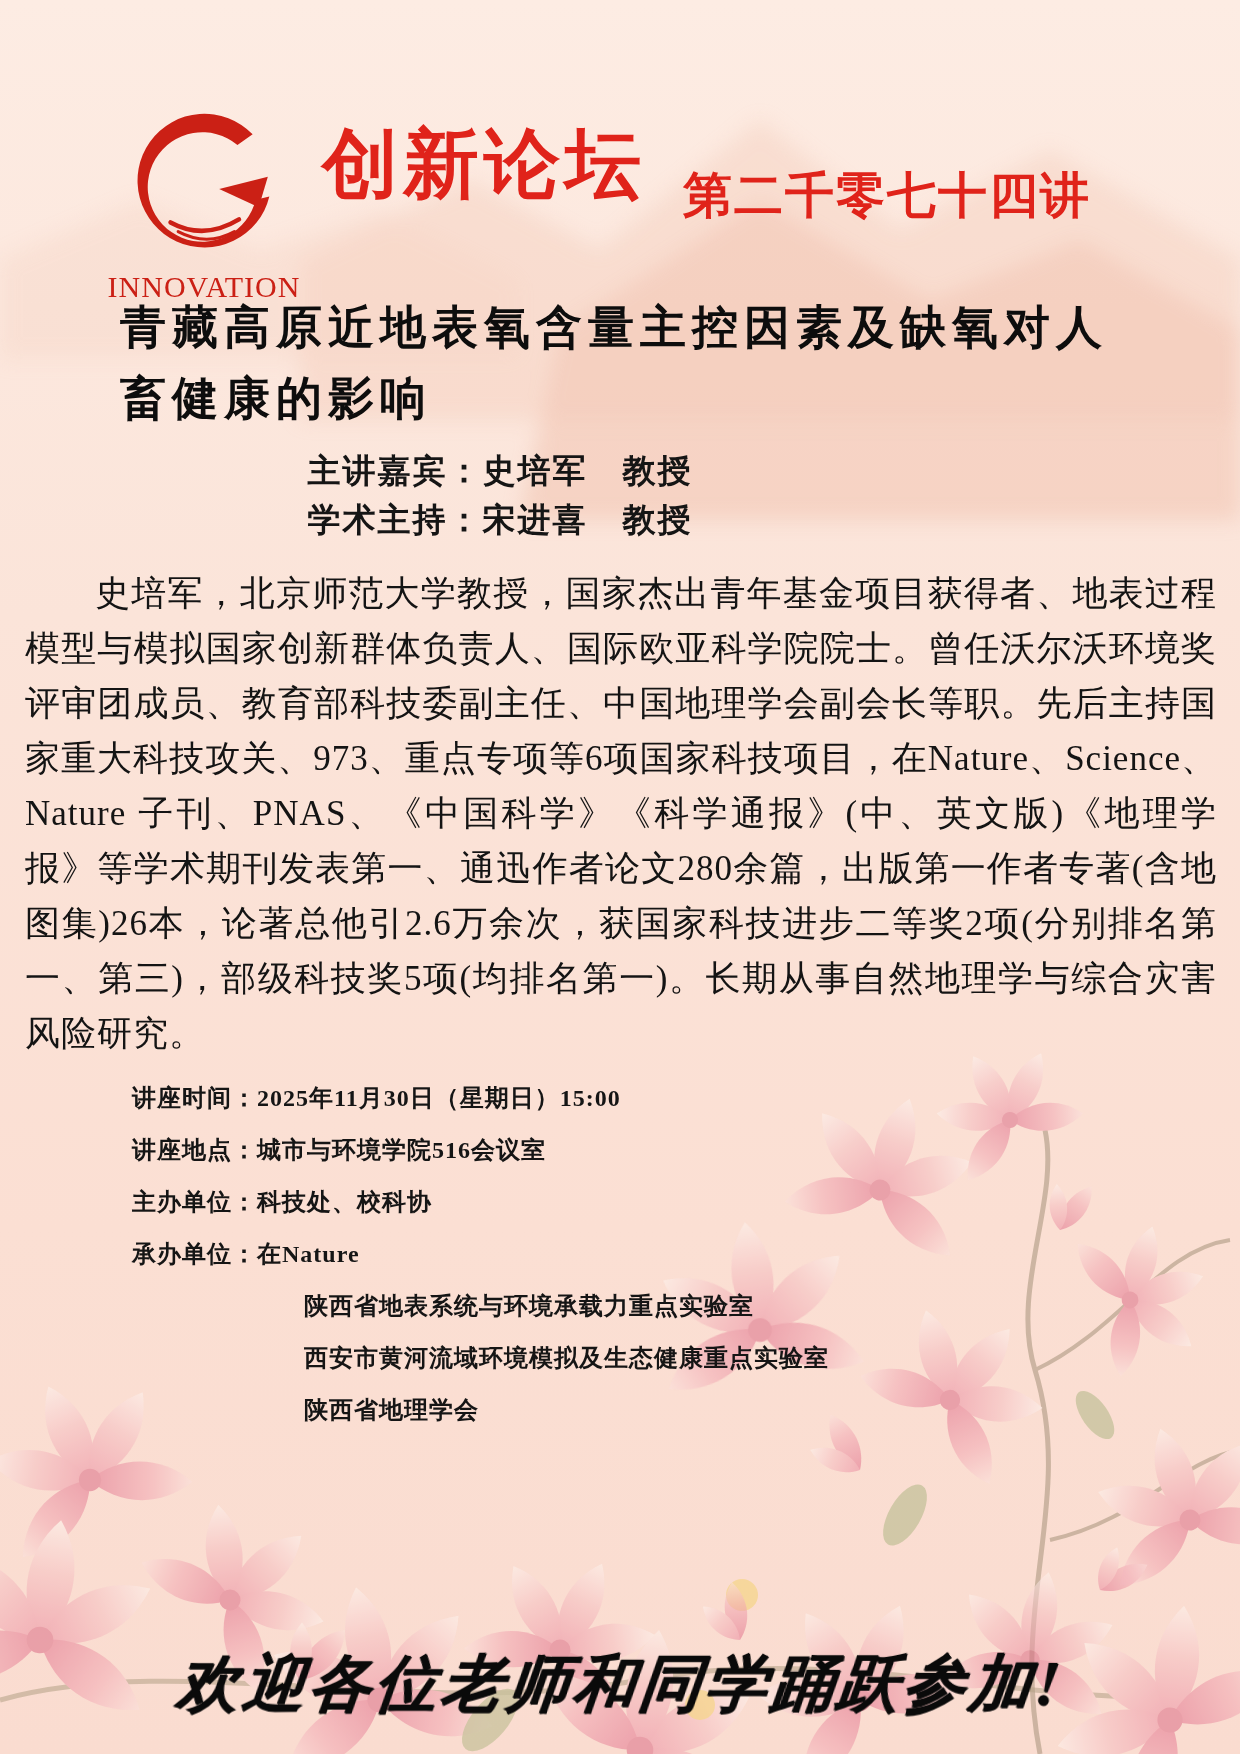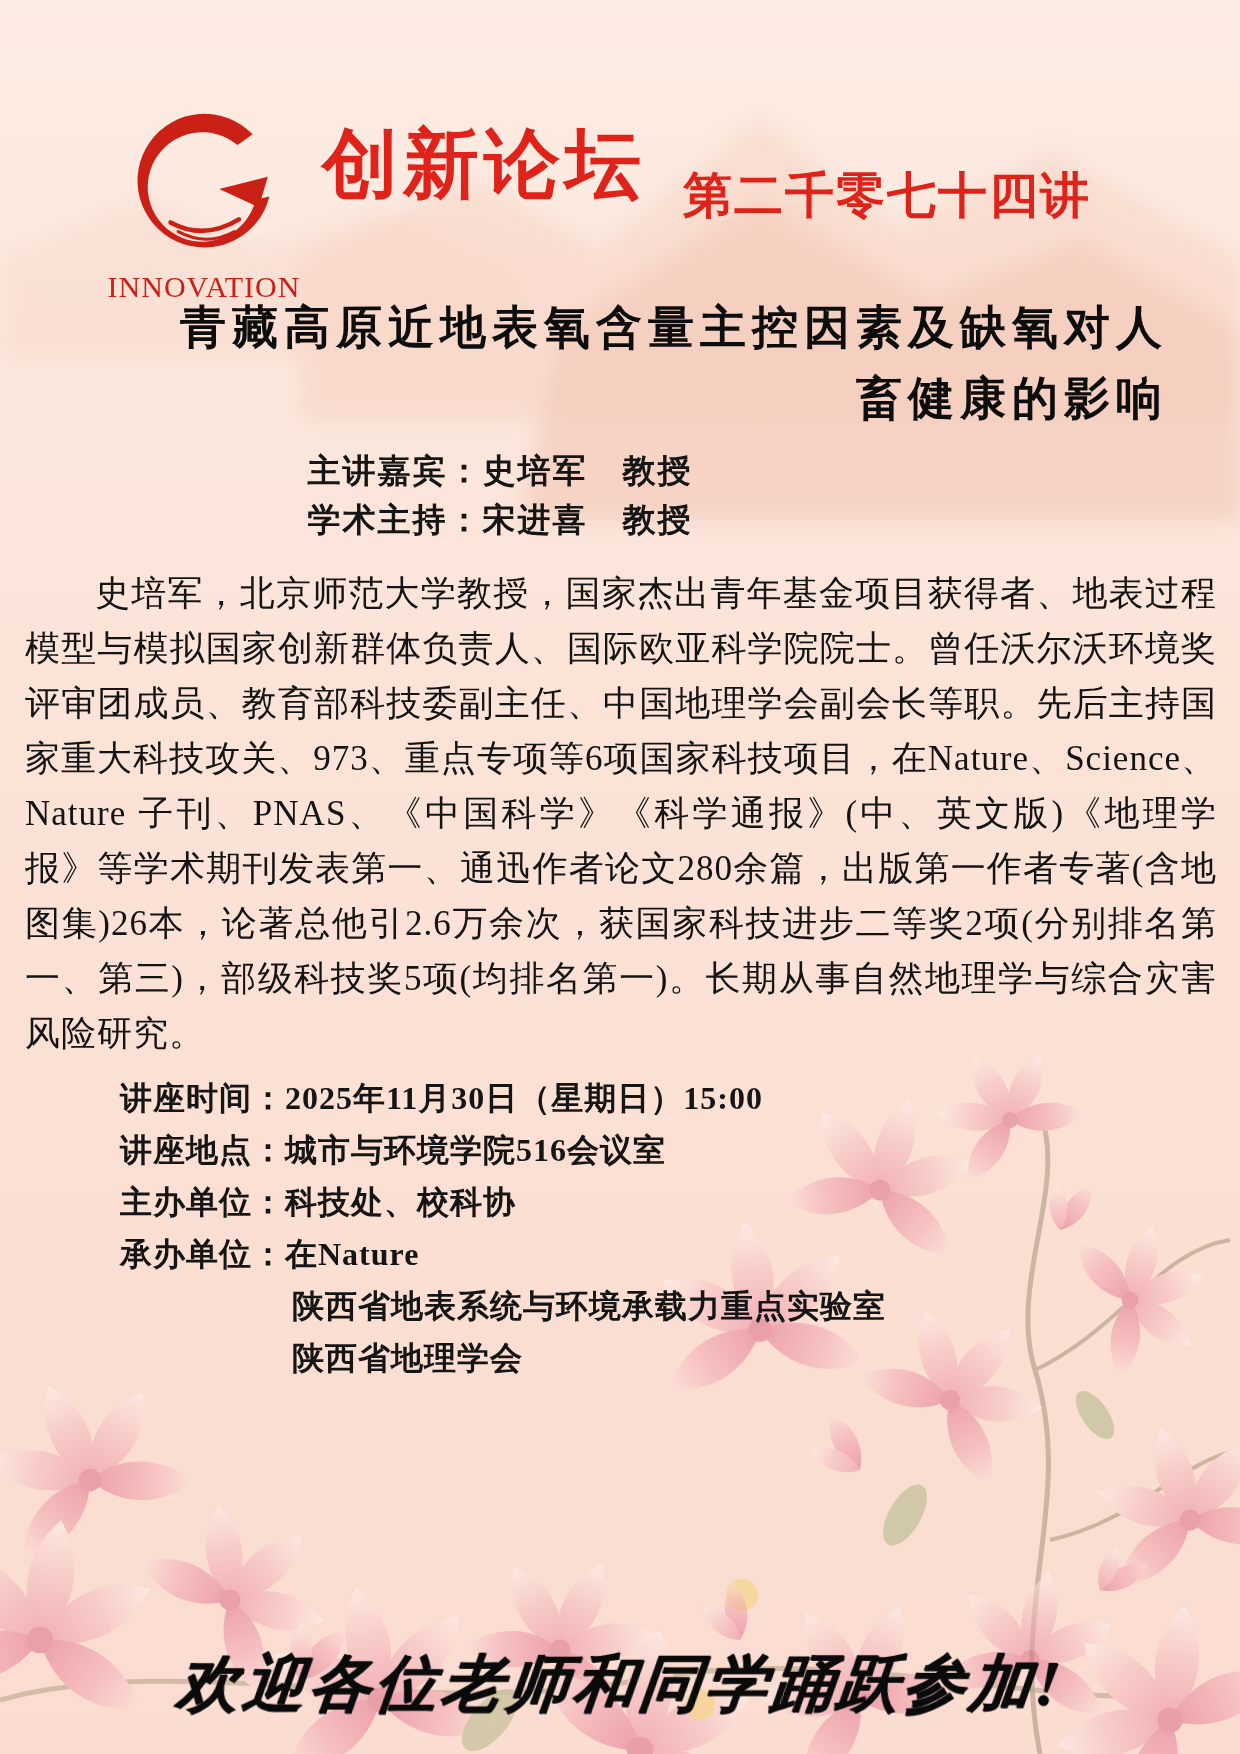--- a/index.html
+++ b/index.html
@@ -14,34 +14,34 @@
 
   
   .logo-block{left:88px;top:110px;width:232px;text-align:center;}
   .logo-svg{width:152px;height:158px;display:block;margin:0 auto;}
   .logo-text{color:#cb2015;font-size:30px;letter-spacing:1px;margin-top:2px;font-family:"Liberation Serif",serif;}
   .forum-title{left:322px;top:122px;font-size:76px;font-weight:bold;color:#e0231a;letter-spacing:5px;line-height:1.1;font-family:"Liberation Sans","DejaVu Sans",sans-serif;}
   .lecture-no{left:683px;top:163px;font-size:49px;font-weight:bold;color:#e0231a;letter-spacing:2px;font-family:"Liberation Sans","DejaVu Sans",sans-serif;}
 
   
   .lecture-title{
-    left:120px;width:1000px;top:292px;text-align:right;
-    font-size:46px;font-weight:bold;letter-spacing:6px;line-height:1.55;color:#0d0d0d;margin-left:48px;
+    left:120px;width:1000px;top:292px;text-align:left;
+    font-size:46px;font-weight:bold;letter-spacing:6px;line-height:1.55;color:#0d0d0d;
   }
   .speaker-block{left:0;width:1000px;top:447px;text-align:center;font-size:33px;font-weight:bold;line-height:1.48;letter-spacing:2px;}
 
   
   .bio{
     left:25px;width:1192px;top:566px;
     font-size:35px;line-height:55px;letter-spacing:1px;
     text-align:justify;text-indent:2em;color:#141414;
   }
 
   
-  .details{left:120px;top:1072px;font-size:32px;font-weight:bold;line-height:52px;letter-spacing:1px;}
+  .details{left:132px;top:1072px;font-size:24px;font-weight:bold;line-height:52px;letter-spacing:1px;}
   .detail-row{white-space:nowrap;}
   .co-org{padding-left:172px;white-space:nowrap;}
 
   
   .footer{
     left:0;width:1240px;bottom:28px;text-align:center;
     font-size:62px;font-weight:bold;font-style:italic;letter-spacing:4px;
     transform:skewX(-6deg);color:#0a0a0a;
     text-shadow:1px 1px 0 #0a0a0a;
   }
@@ -144,18 +144,19 @@
   </div>
 
   <div class="layer bio">史培军，北京师范大学教授，国家杰出青年基金项目获得者、地表过程模型与模拟国家创新群体负责人、国际欧亚科学院院士。曾任沃尔沃环境奖评审团成员、教育部科技委副主任、中国地理学会副会长等职。先后主持国家重大科技攻关、973、重点专项等6项国家科技项目，在Nature、Science、Nature 子刊、PNAS、《中国科学》《科学通报》(中、英文版)《地理学报》等学术期刊发表第一、通迅作者论文280余篇，出版第一作者专著(含地图集)26本，论著总他引2.6万余次，获国家科技进步二等奖2项(分别排名第一、第三)，部级科技奖5项(均排名第一)。长期从事自然地理学与综合灾害风险研究。</div>
 
   <div class="layer details">
     <div class="detail-row"><span>讲座时间：</span><span>2025年11月30日（星期日）15:00</span></div>
     <div class="detail-row"><span>讲座地点：</span><span>城市与环境学院516会议室</span></div>
     <div class="detail-row"><span>主办单位：</span><span>科技处、校科协</span></div>
     <div class="detail-row"><span>承办单位：</span><span>在Nature</span></div>
     <div class="co-org">陕西省地表系统与环境承载力重点实验室</div>
+    <div class="co-org">西安市黄河流域环境模拟及生态健康重点实验室</div>
     <div class="co-org">陕西省地理学会</div>
   </div>
 
   <div class="layer footer">欢迎各位老师和同学踊跃参加!</div>
 
 </div>
 
 </body></html>

